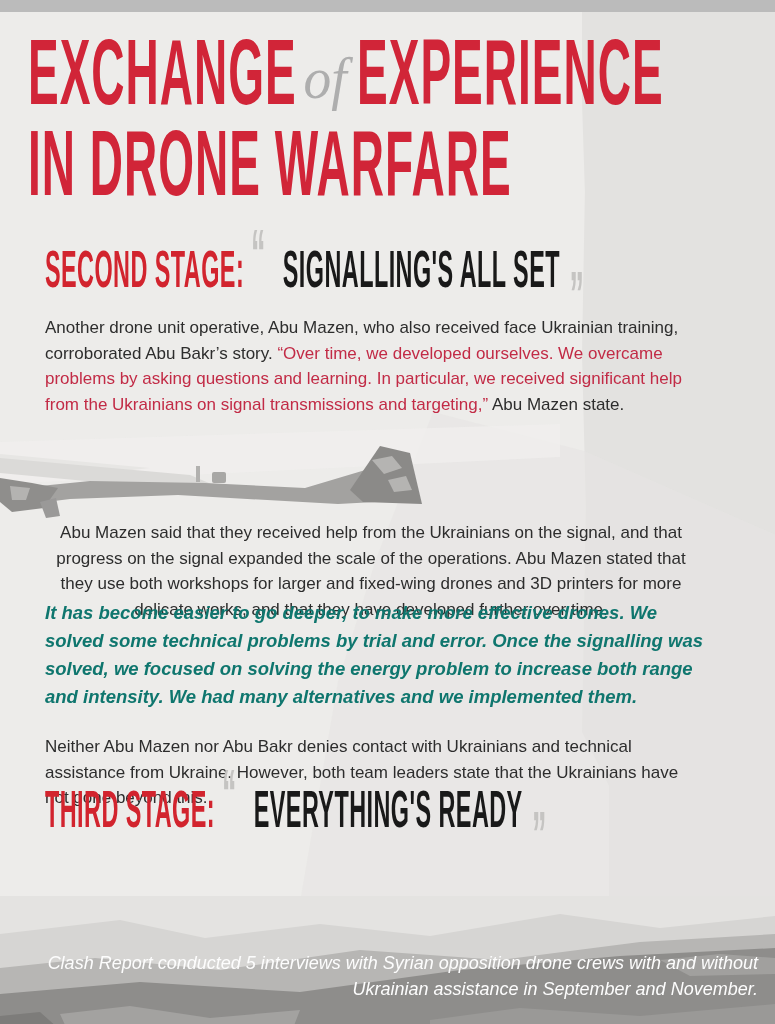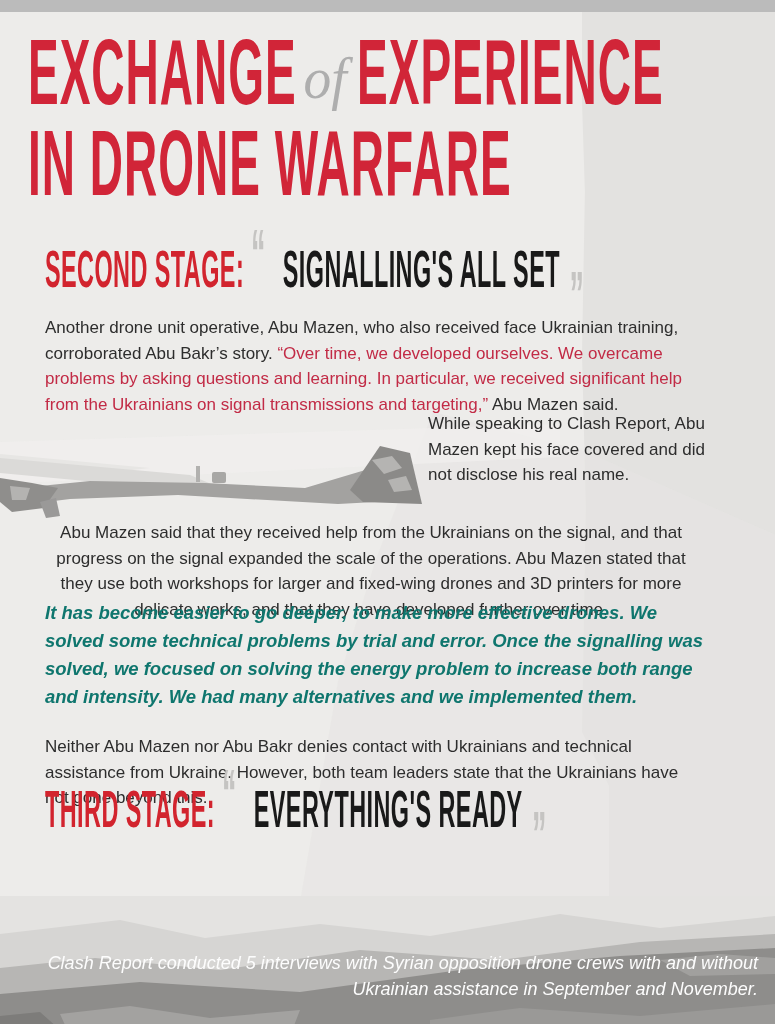--- a/index.html
+++ b/index.html
@@ -62,24 +62,23 @@
   </div>
 
   <div class="stage stage2">
     <span class="label">SECOND STAGE:</span>
     <span class="q open">“</span>
     <span class="htext">SIGNALLING'S ALL SET</span>
     <span class="q close">”</span>
   </div>
 
   <div class="para p1">
-    <span>Another drone unit operative, Abu Mazen, who also received face Ukrainian training, corroborated Abu Bakr’s story. </span><span class="redspan">“Over time, we developed ourselves. We overcame problems by asking questions and learning. In particular, we received significant help from the Ukrainians on signal transmissions and targeting,”</span><span> Abu Mazen said.</span>
+    <span>Another drone unit operative, Abu Mazen, who also received face Ukrainian training, corroborated Abu Bakr’s story. </span><span class="redspan">“Over time, we developed ourselves. We overcame problems by asking questions and learning. In particular, we received significant help from the Ukrainians on signal transmissions and targeting,”</span><span> Abu Mazen state.</span>
   </div>
 
-  <div class="caption">While speaking to Clash Report, Abu Mazen kept his face covered and did not disclose his real name.</div>
 
   <svg class="art" style="left:0;top:416px;" width="432" height="96" viewBox="0 0 432 96">
     <polygon points="0,26 150,40 60,50 0,42" fill="#e7e6e4"></polygon>
     <polygon points="0,30 190,47 216,58 118,56 0,45" fill="#dbdad8"></polygon>
     <path d="M0,62 L90,53 L205,55 L305,60 L372,40 L398,45 L412,72 L338,76 L178,67 L70,71 L22,77 Z" fill="#a3a2a0"></path>
     <polygon points="350,62 380,18 410,25 422,76 363,74" fill="#8b8a88"></polygon>
     <polygon points="372,32 392,28 402,40 384,46" fill="#b5b4b2"></polygon>
     <polygon points="388,52 406,48 412,62 394,64" fill="#b5b4b2"></polygon>
     <polygon points="0,50 32,55 58,60 44,80 12,84 0,74" fill="#8f8e8c"></polygon>
     <polygon points="10,58 30,60 26,72 12,72" fill="#b4b3b1"></polygon>

